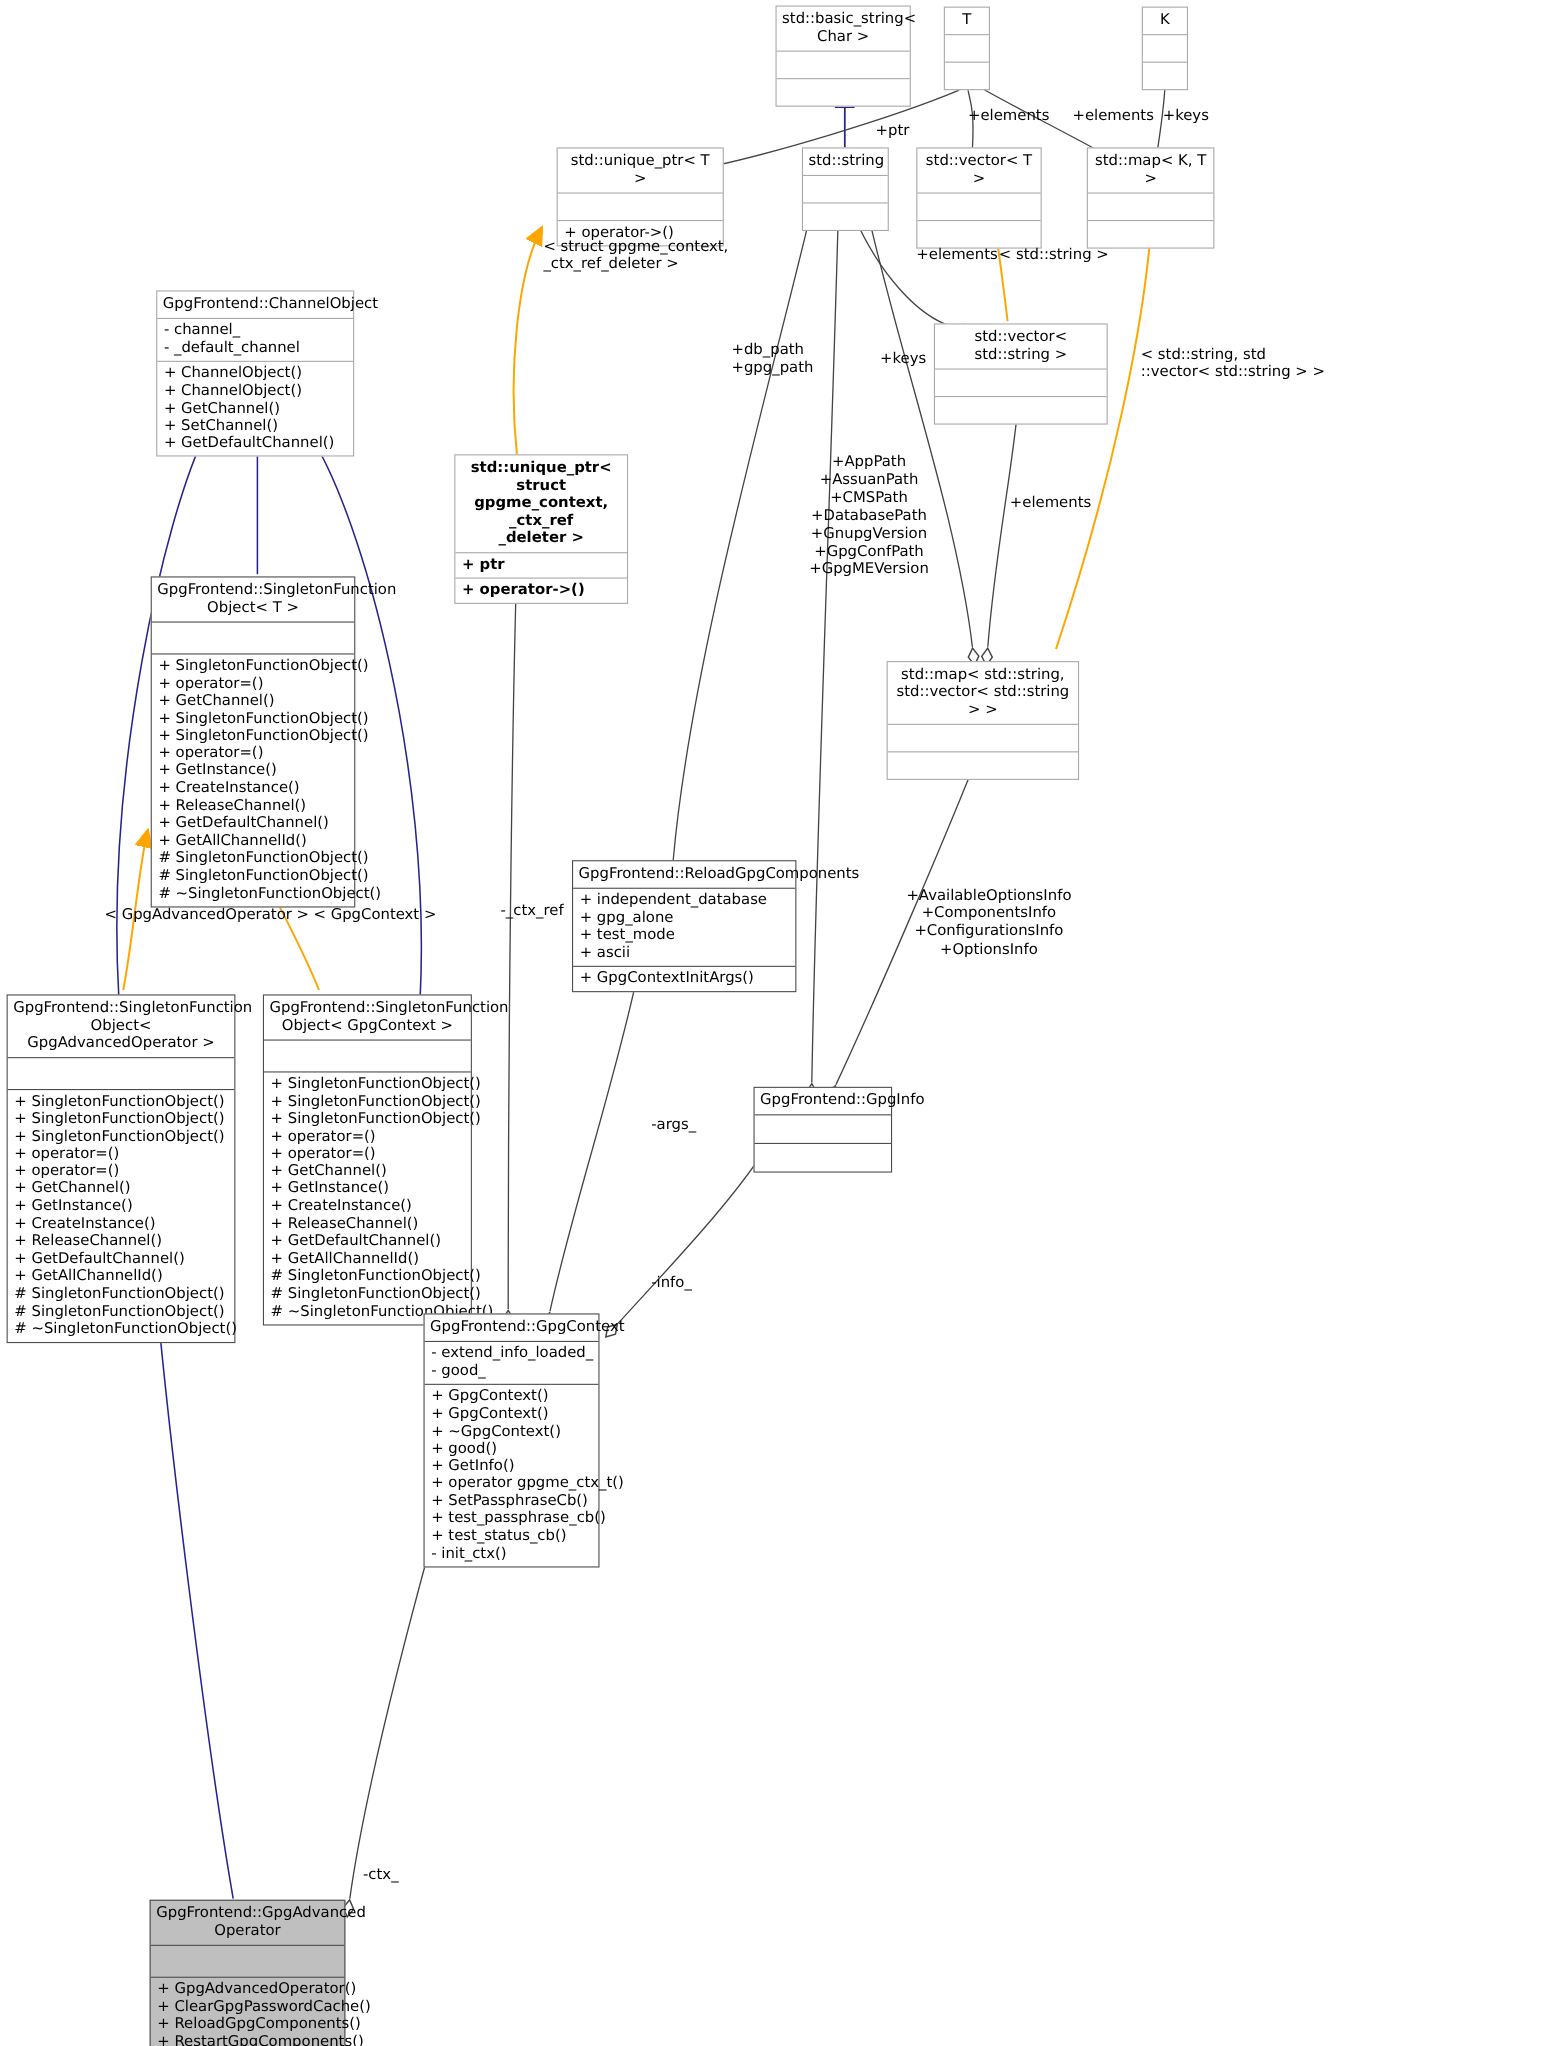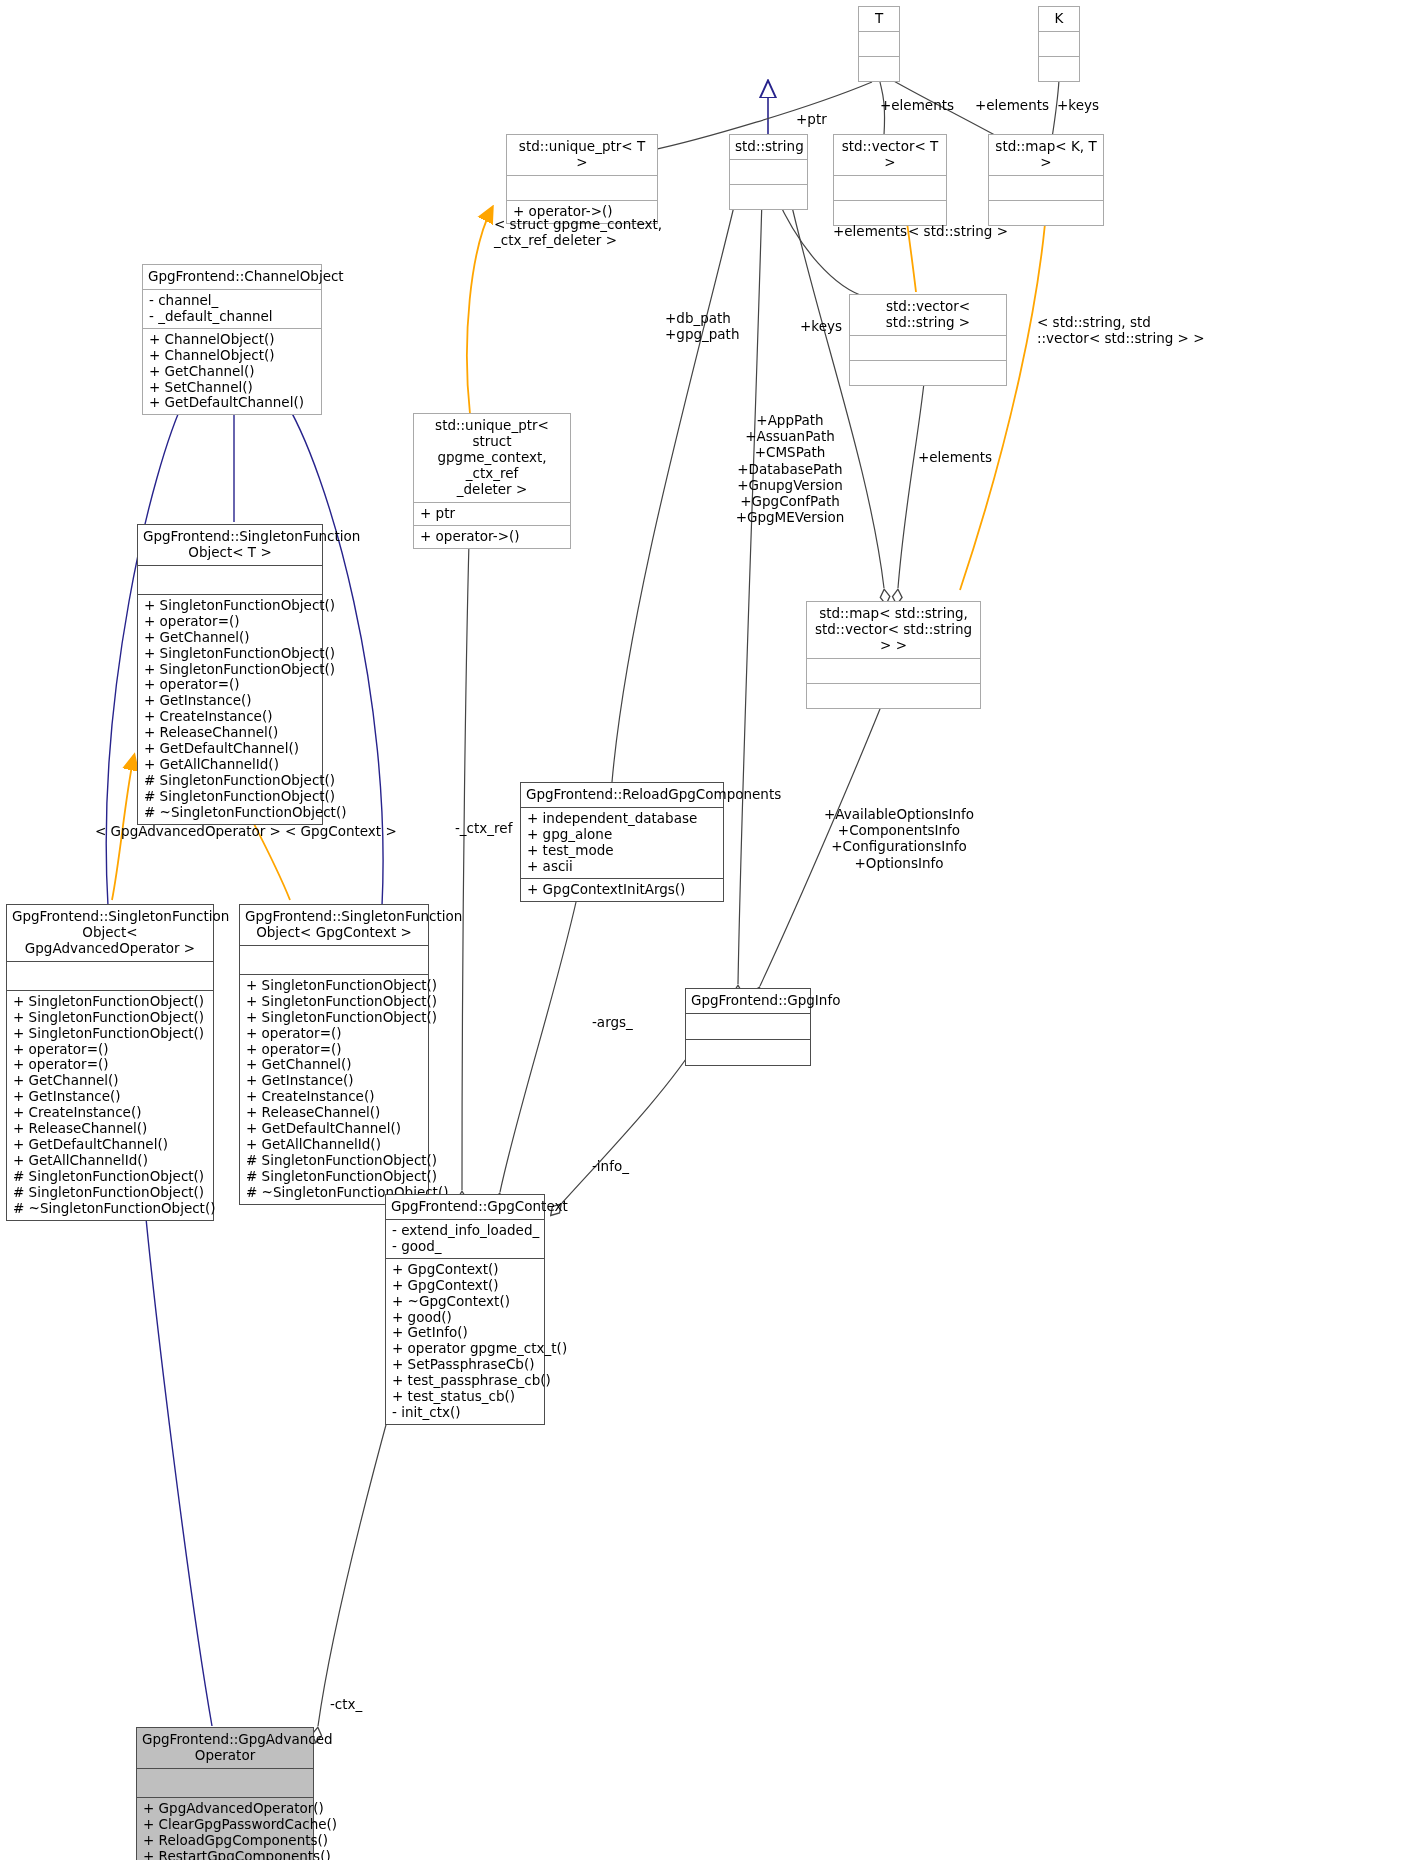--- a/index.html
+++ b/index.html
@@ -131,20 +131,26 @@
 
     <path d="M500,1192 C520,1100 560,980 580,884" stroke="#444444" stroke-width="1.2" fill="none" marker-start="url(#diamond-open)"></path>
 
     <path d="M562,1203 C610,1150 668,1090 700,1038" stroke="#444444" stroke-width="1.2" fill="none" marker-start="url(#diamond-open)"></path>
 
     <path d="M212,1726 C190,1600 152,1300 140,1152" stroke="#27238c" stroke-width="1.4" fill="none" marker-end="url(#inh-arrow)"></path>
 
     <path d="M318,1726 C330,1640 360,1520 390,1410" stroke="#444444" stroke-width="1.2" fill="none" marker-start="url(#diamond-open)"></path>
   </svg>
 
+  <div class="node" style="left:705px; top:5px; width:123px;">
+    <div class="title">std::basic_string&lt;
+Char &gt;</div>
+    <div class="attrs" style="height:18px;"></div>
+    <div class="ops" style="height:18px;"></div>
+  </div>
 
   <div class="node" style="left:858px; top:6px; width:42px;">
     <div class="title">T</div>
     <div class="attrs" style="height:18px;"></div>
     <div class="ops" style="height:18px;"></div>
   </div>
 
   <div class="node" style="left:1038px; top:6px; width:42px;">
     <div class="title">K</div>
     <div class="attrs" style="height:18px;"></div>
@@ -198,21 +204,21 @@
     </div>
     <div class="ops">
       <div class="row">+ ChannelObject()</div>
       <div class="row">+ ChannelObject()</div>
       <div class="row">+ GetChannel()</div>
       <div class="row">+ SetChannel()</div>
       <div class="row">+ GetDefaultChannel()</div>
     </div>
   </div>
 
-  <div class="node" style="left:413px; top:413px; width:158px;">
+  <div class="node" style="left:413px; top:413px; width:158px;font-weight:bold;">
     <div class="title">std::unique_ptr&lt; struct
 gpgme_context, _ctx_ref
 _deleter &gt;</div>
     <div class="attrs">
       <div class="row">+ ptr</div>
     </div>
     <div class="ops">
       <div class="row">+ operator-&gt;()</div>
     </div>
   </div>

